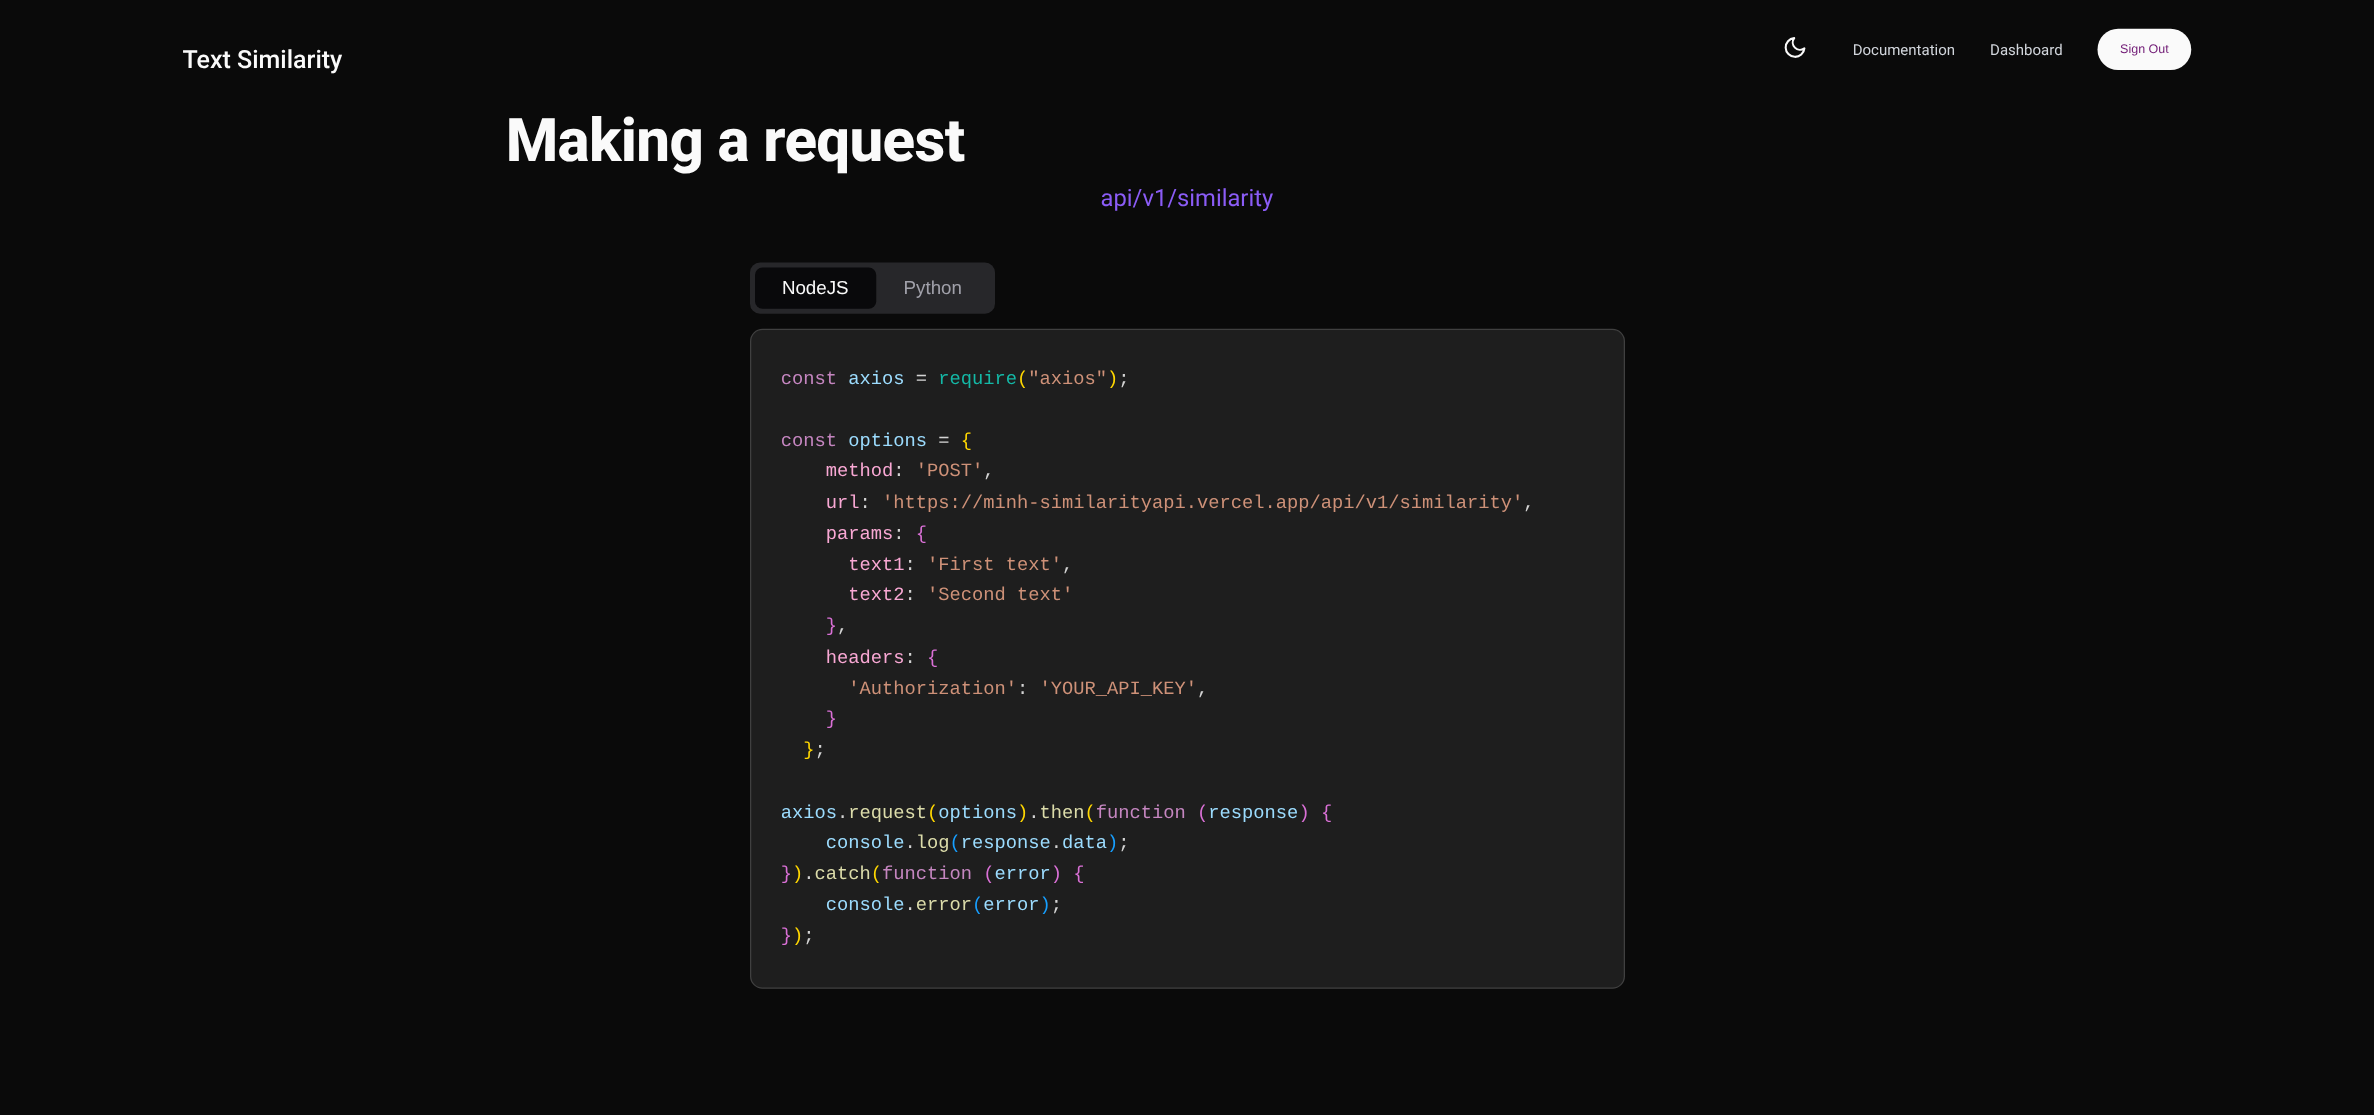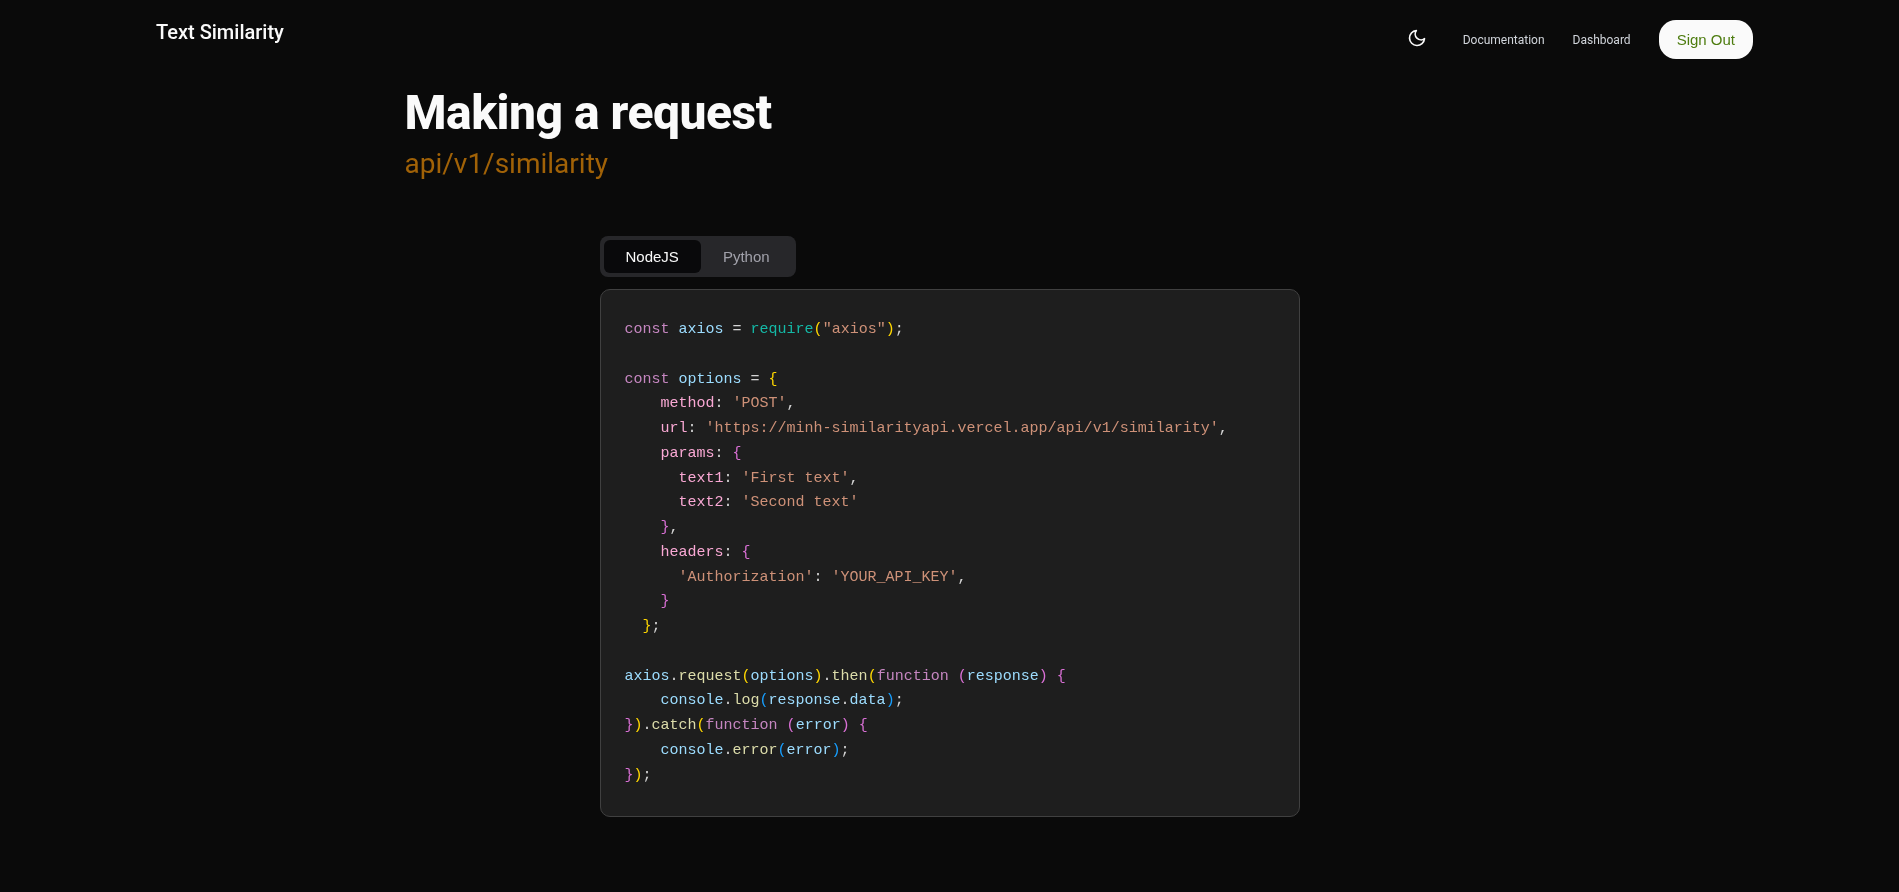--- a/index.html
+++ b/index.html
@@ -9,23 +9,22 @@
     }
     body {
       background-color: #0a0a0a;
       color: #fafafa;
       font-family: -apple-system, BlinkMacSystemFont, 'Segoe UI', Roboto, Helvetica, Arial, sans-serif;
       min-height: 100vh;
     }
     .navbar {
       display: flex;
       justify-content: space-between;
-      align-items: flex-start;
+      align-items: flex-end;
       padding: 20px 146px;
-      margin-left: 10px;
     }
     .brand {
       font-size: 20px;
       font-weight: 500;
       color: #fafafa;
       cursor: pointer;
     }
     .nav-right {
       display: flex;
       align-items: center;
@@ -42,45 +41,45 @@
       justify-content: center;
     }
     .nav-link {
       color: #d1d5db;
       font-size: 12px;
       text-decoration: none;
       cursor: pointer;
     }
     .sign-out-btn {
       background-color: #fafafa;
-      color: #4d7c0f;
+      color: #701a75;
       border: none;
       padding: 11px 18px;
       border-radius: 17px;
-      font-size: 15px;
+      font-size: 10px;
       font-weight: 500;
       cursor: pointer;
     }
     .container {
       max-width: 1130px;
       margin: 0 auto;
       padding: 0 20px;
     }
     .title {
       text-align: left;
       font-size: 48px;
       font-weight: 800;
       color: #fafafa;
       margin-top: 5px;
       letter-spacing: -0.5px;
     }
     .subtitle {
-      text-align: left;
-      font-size: 28px;
-      color: #a16207;
+      text-align: center;
+      font-size: 19px;
+      color: #8b5cf6;
       margin-top: 6px;
     }
     .tabs {
       display: inline-flex;
       background-color: #27272a;
       border-radius: 8px;
       padding: 4px;
       margin-top: 40px;
       margin-left: 0;
     }
@@ -116,21 +115,21 @@
     .tok-punct { color: #d4d4d4; }
     .tok-func { color: #14b8a6; }
     .tok-string { color: #ce9178; }
     .tok-prop { color: #f9a8d4; }
     .tok-brace { color: #ffd700; }
     .tok-brace2 { color: #da70d6; }
     .tok-brace3 { color: #179fff; }
     .tok-method { color: #dcdcaa; }
     .content-wrap {
       max-width: 700px;
-      margin: 16px auto;
+      margin: 0 auto;
     }
   </style>
 </head>
 <body>
 
 <nav class="navbar">
   <div class="brand">Text Similarity</div>
   <div class="nav-right">
     <button class="theme-toggle">
       <span>

